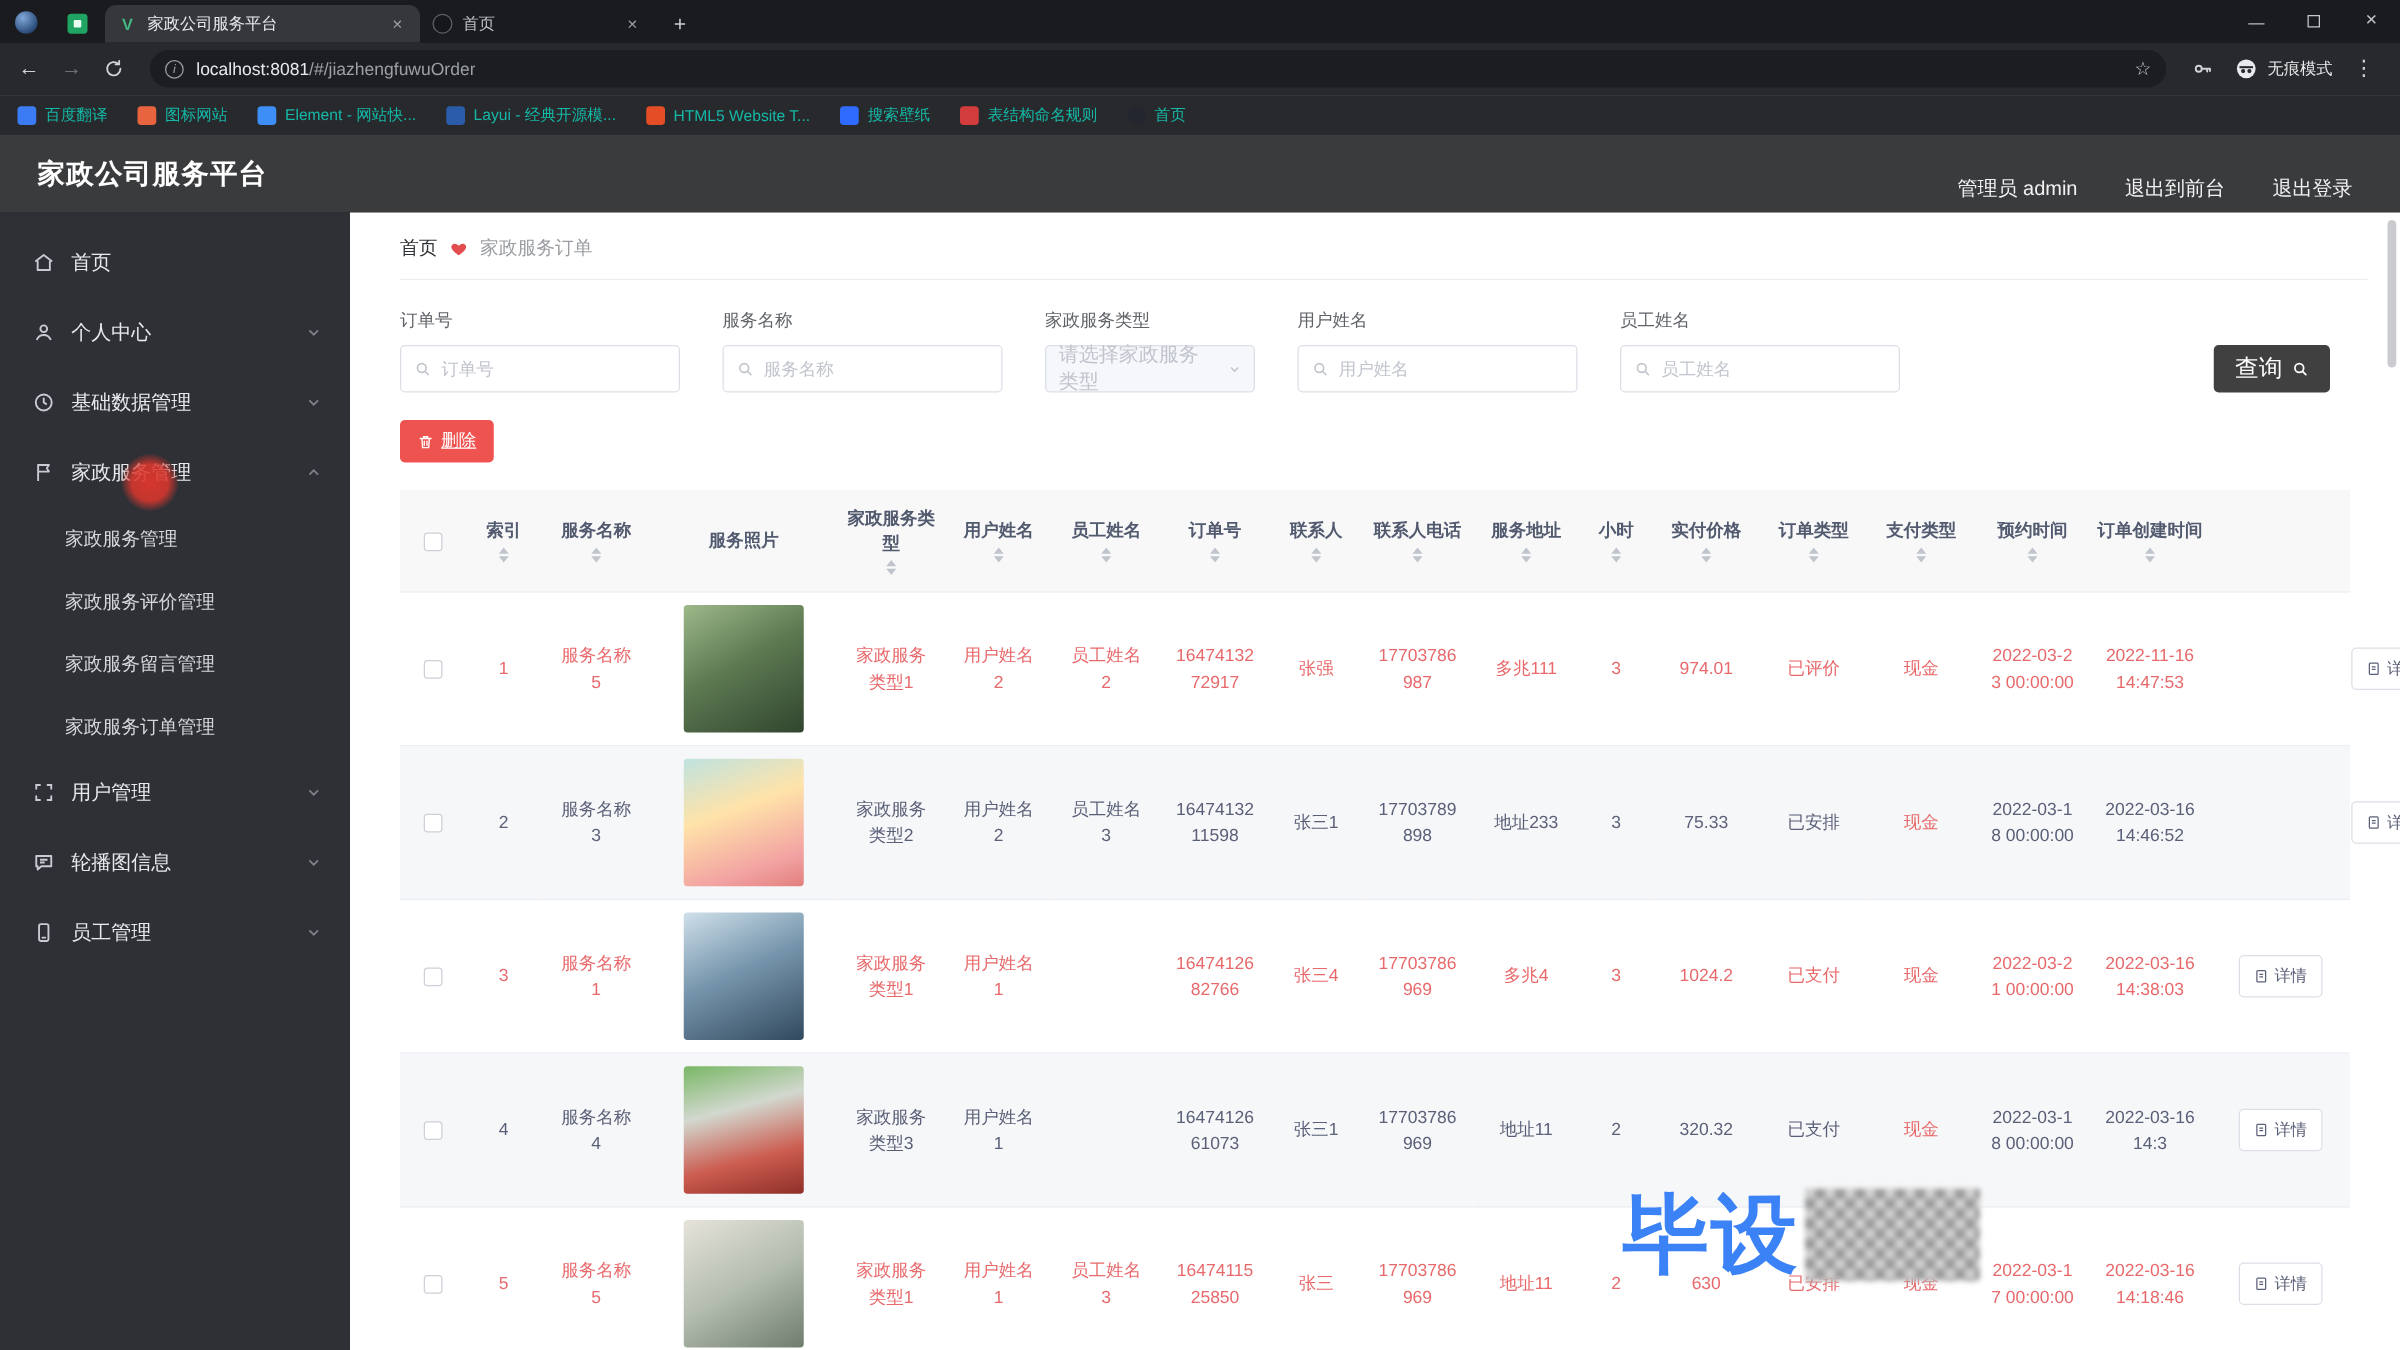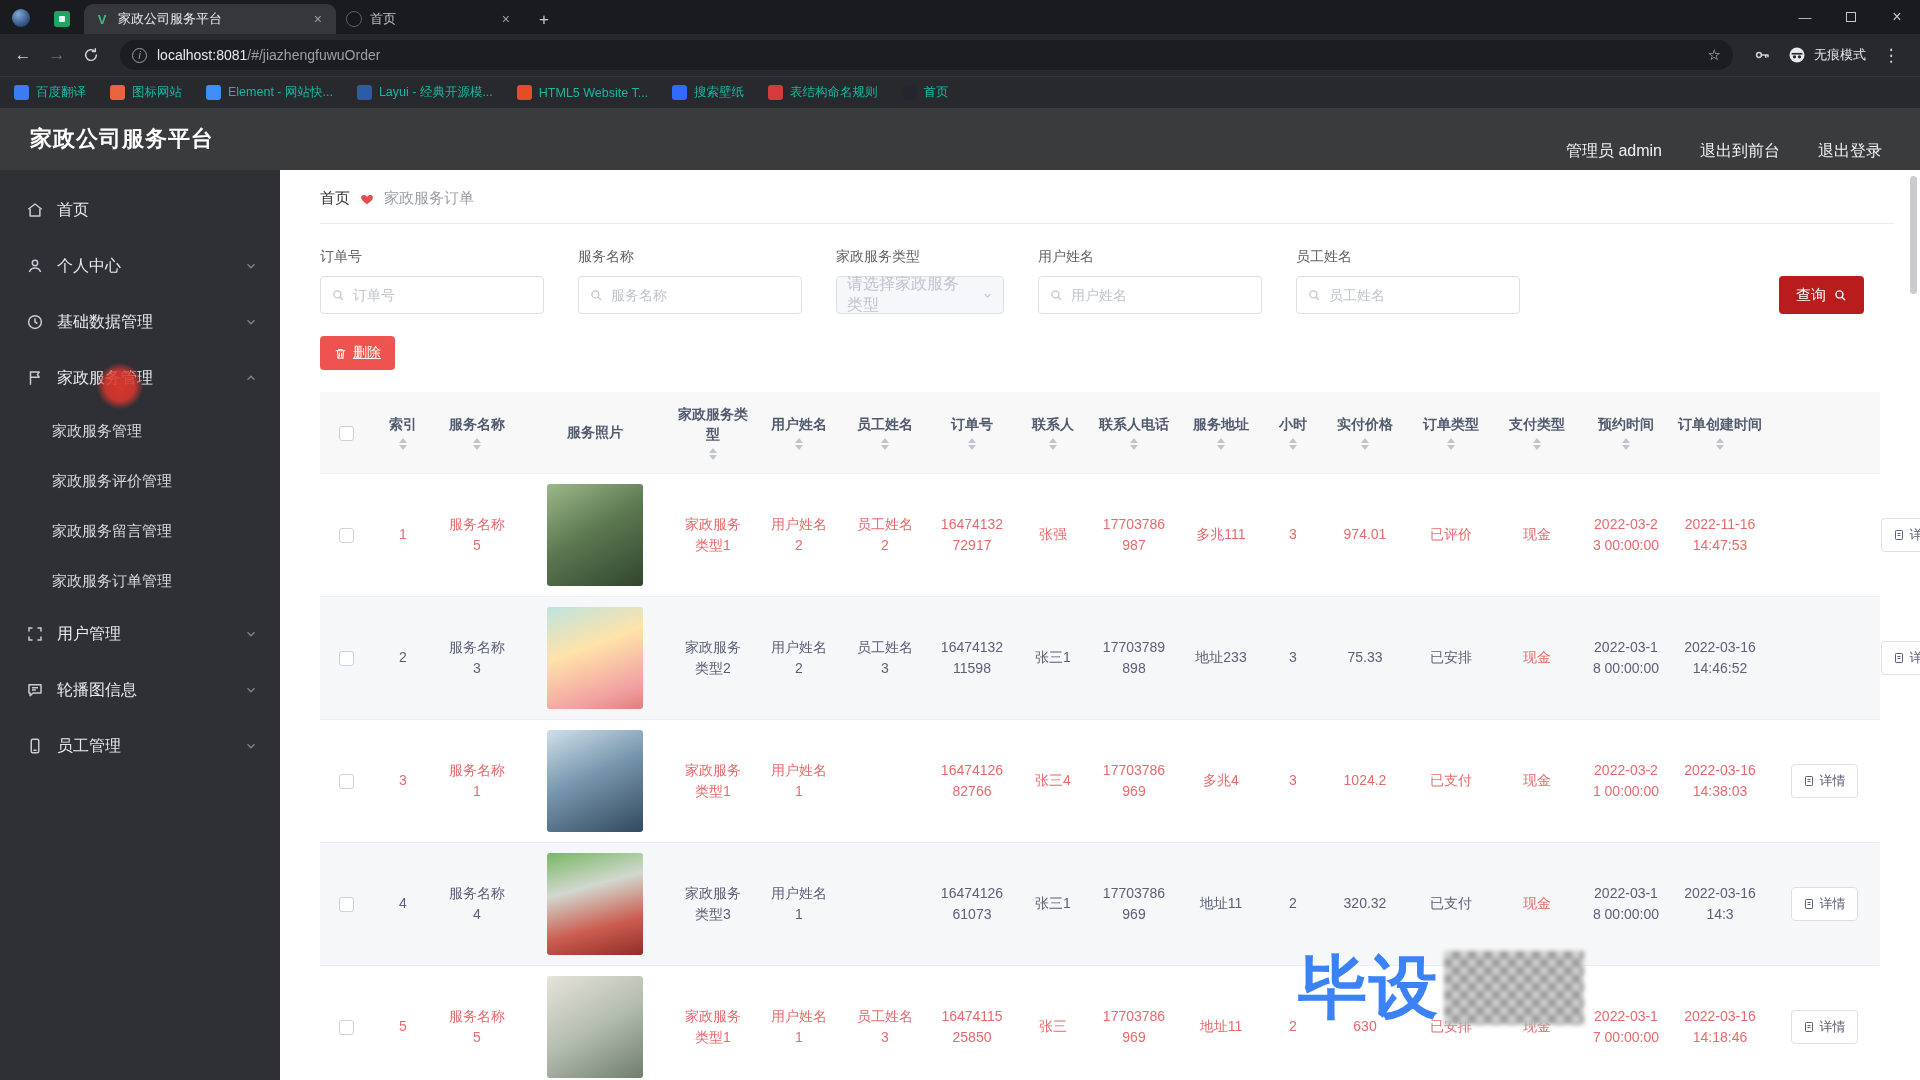--- a/index.html
+++ b/index.html
@@ -68,22 +68,22 @@
   .bc-home { color:#2f3235; } .bc-current { color:#9a9da1; }
 
   .filters { display:flex; align-items:flex-end; margin:24px 56px 0 40px; gap:34px; }
   .fgroup .flabel { display:block; font-size:14px; color:#5f6368; margin-bottom:10px; }
   .fbox { width:224px; height:38px; border:1px solid #dcdfe6; border-radius:4px; background:#fff;
     display:flex; align-items:center; padding:0 10px; gap:8px; }
   .fbox input { border:none; outline:none; flex:1; font-size:14px; color:#333; min-width:0;
     font-family:"Liberation Sans","DejaVu Sans",sans-serif; background:transparent; }
   .fbox input::placeholder { color:#c0c4cc; }
   .fselect { width:168px; background:#f5f7fa; color:#c0c4cc; font-size:16px; justify-content:flex-start; }
-  .search-btn { margin-left:auto; height:38px; background:#b91c1c; color:#fff; border:none; border-radius:4px;
-    font-size:15px; padding:0 17px; display:flex; align-items:center; gap:7px; cursor:pointer;
+  .search-btn { margin-left:auto; height:38px; background:#404040; color:#fff; border:none; border-radius:4px;
+    font-size:19px; padding:0 17px; display:flex; align-items:center; gap:7px; cursor:pointer;
     font-family:"Liberation Sans","DejaVu Sans",sans-serif; }
 
   .delete-btn { margin:22px 0 0 40px; height:34px; background:#ef5350; color:#fff; border:none; border-radius:4px;
     font-size:14px; padding:0 14px; display:inline-flex; align-items:center; gap:6px; cursor:pointer;
     font-family:"Liberation Sans","DejaVu Sans",sans-serif;text-decoration:underline; }
 
   
   .table-wrap { margin:22px 0 0 40px; width:calc(100% - 40px); overflow:hidden; }
   table { table-layout:fixed; width:1560px; border-collapse:collapse; }
   .col-cb{width:52px}.col-idx{width:62px}.col-srv{width:86px}.col-photo{width:150px}.col-type{width:86px}

